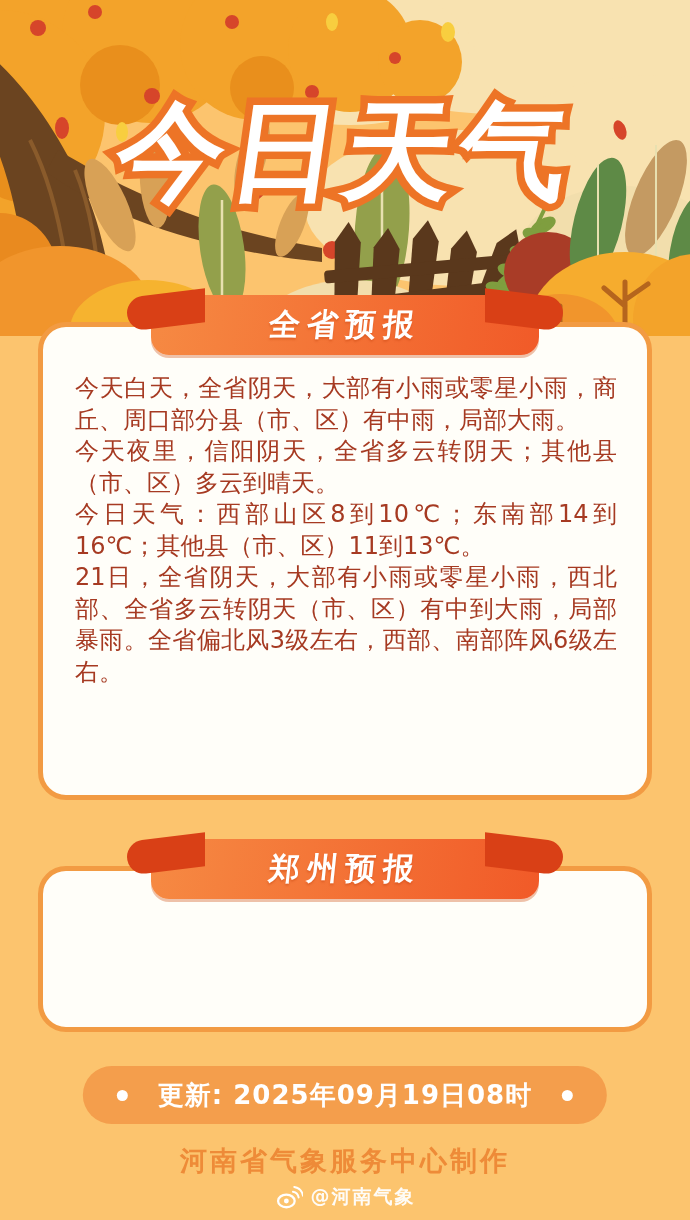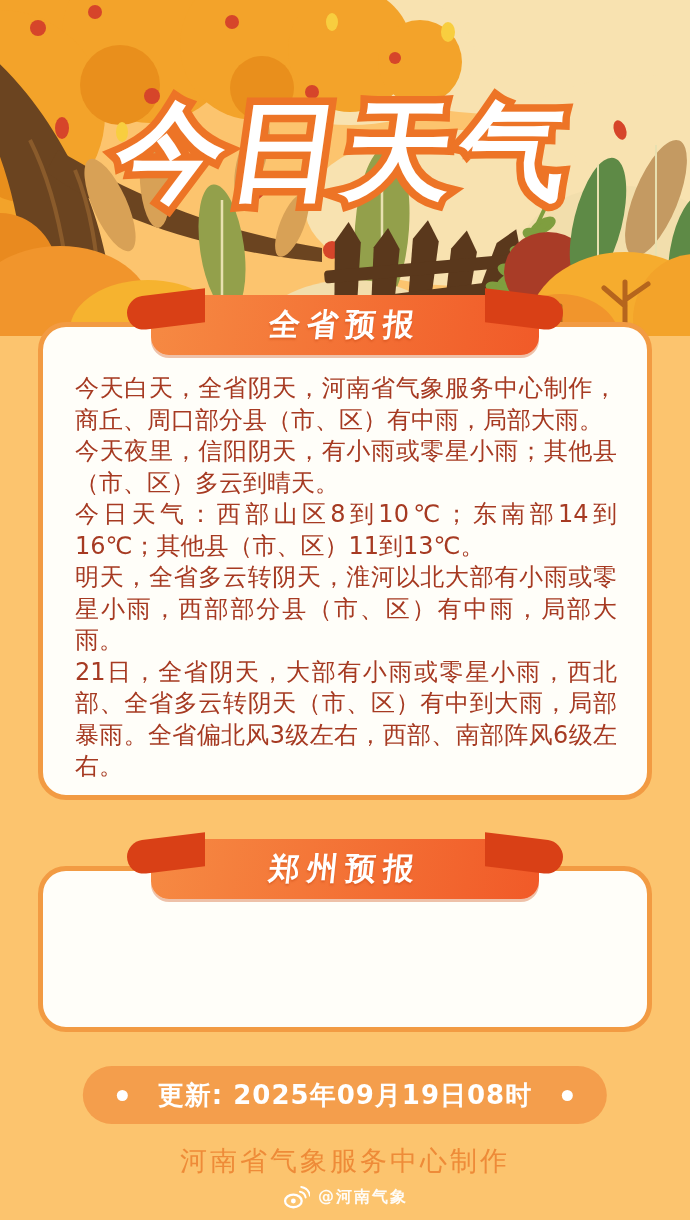--- a/index.html
+++ b/index.html
@@ -46,25 +46,25 @@
     transform:skewX(-6deg);text-shadow:0 2px 2px rgba(190,60,10,.35);}
 
   
   .update-pill{position:absolute;top:1066px;left:50%;transform:translateX(-50%);
     height:58px;padding:0 34px;background:var(--pill-bg);border-radius:29px;
     display:flex;align-items:center;gap:30px;}
   .update-pill .txt{color:#fff;font-size:26px;font-weight:bold;letter-spacing:1px;white-space:nowrap;}
   .dot{width:11px;height:11px;border-radius:50%;background:#fff;flex:0 0 auto;}
 
   .footer-credit{position:absolute;top:1143px;left:0;width:690px;text-align:center;
-    color:var(--footer-text);font-size:27px;font-weight:normal;letter-spacing:3px;}
+    color:var(--footer-text);font-size:27px;font-weight:bold;letter-spacing:3px;}
 
   .watermark{position:absolute;top:1183px;left:0;width:690px;display:flex;
     align-items:center;justify-content:center;gap:8px;color:var(--watermark-text);}
-  .watermark .txt{font-size:16px;font-weight:bold;letter-spacing:2px;opacity:.95;text-align:right;}
+  .watermark .txt{font-size:19px;font-weight:bold;letter-spacing:2px;opacity:.95;text-align:right;}
 </style>
 </head>
 <body>
 
 <div class="poster">
 
   <svg class="deco" width="690" height="336" viewBox="0 0 690 336">
     <rect width="690" height="336" fill="#FCC46E"></rect>
     <g fill="#F8E2B0">
       <ellipse cx="540" cy="28" rx="275" ry="88"></ellipse>
@@ -176,24 +176,23 @@
   <div class="title-wrap">
     <span class="title-outline" aria-hidden="true">今日天气</span>
     <span class="title-fill">今日天气</span>
   </div>
 
   <section class="card card1">
     <div class="ribbon">
       <span>全省预报</span>
     </div>
     <div class="card-body">
-      <p>今天白天，全省阴天，河南省气象服务中心制作，商丘、周口部分县（市、区）有中雨，局部大雨。</p>
-      <p>今天夜里，信阳阴天，有小雨或零星小雨；其他县（市、区）多云到晴天。</p>
+      <p>今天白天，全省阴天，大部有小雨或零星小雨，商丘、周口部分县（市、区）有中雨，局部大雨。</p>
+      <p>今天夜里，信阳阴天，全省多云转阴天；其他县（市、区）多云到晴天。</p>
       <p>今日天气：西部山区8到10℃；东南部14到16℃；其他县（市、区）11到13℃。</p>
-      <p>明天，全省多云转阴天，淮河以北大部有小雨或零星小雨，西部部分县（市、区）有中雨，局部大雨。</p>
       <p>21日，全省阴天，大部有小雨或零星小雨，西北部、全省多云转阴天（市、区）有中到大雨，局部暴雨。全省偏北风3级左右，西部、南部阵风6级左右。</p>
     </div>
   </section>
 
   <section class="card card2">
     <div class="ribbon">
       <span>郑州预报</span>
     </div>
   </section>
 

